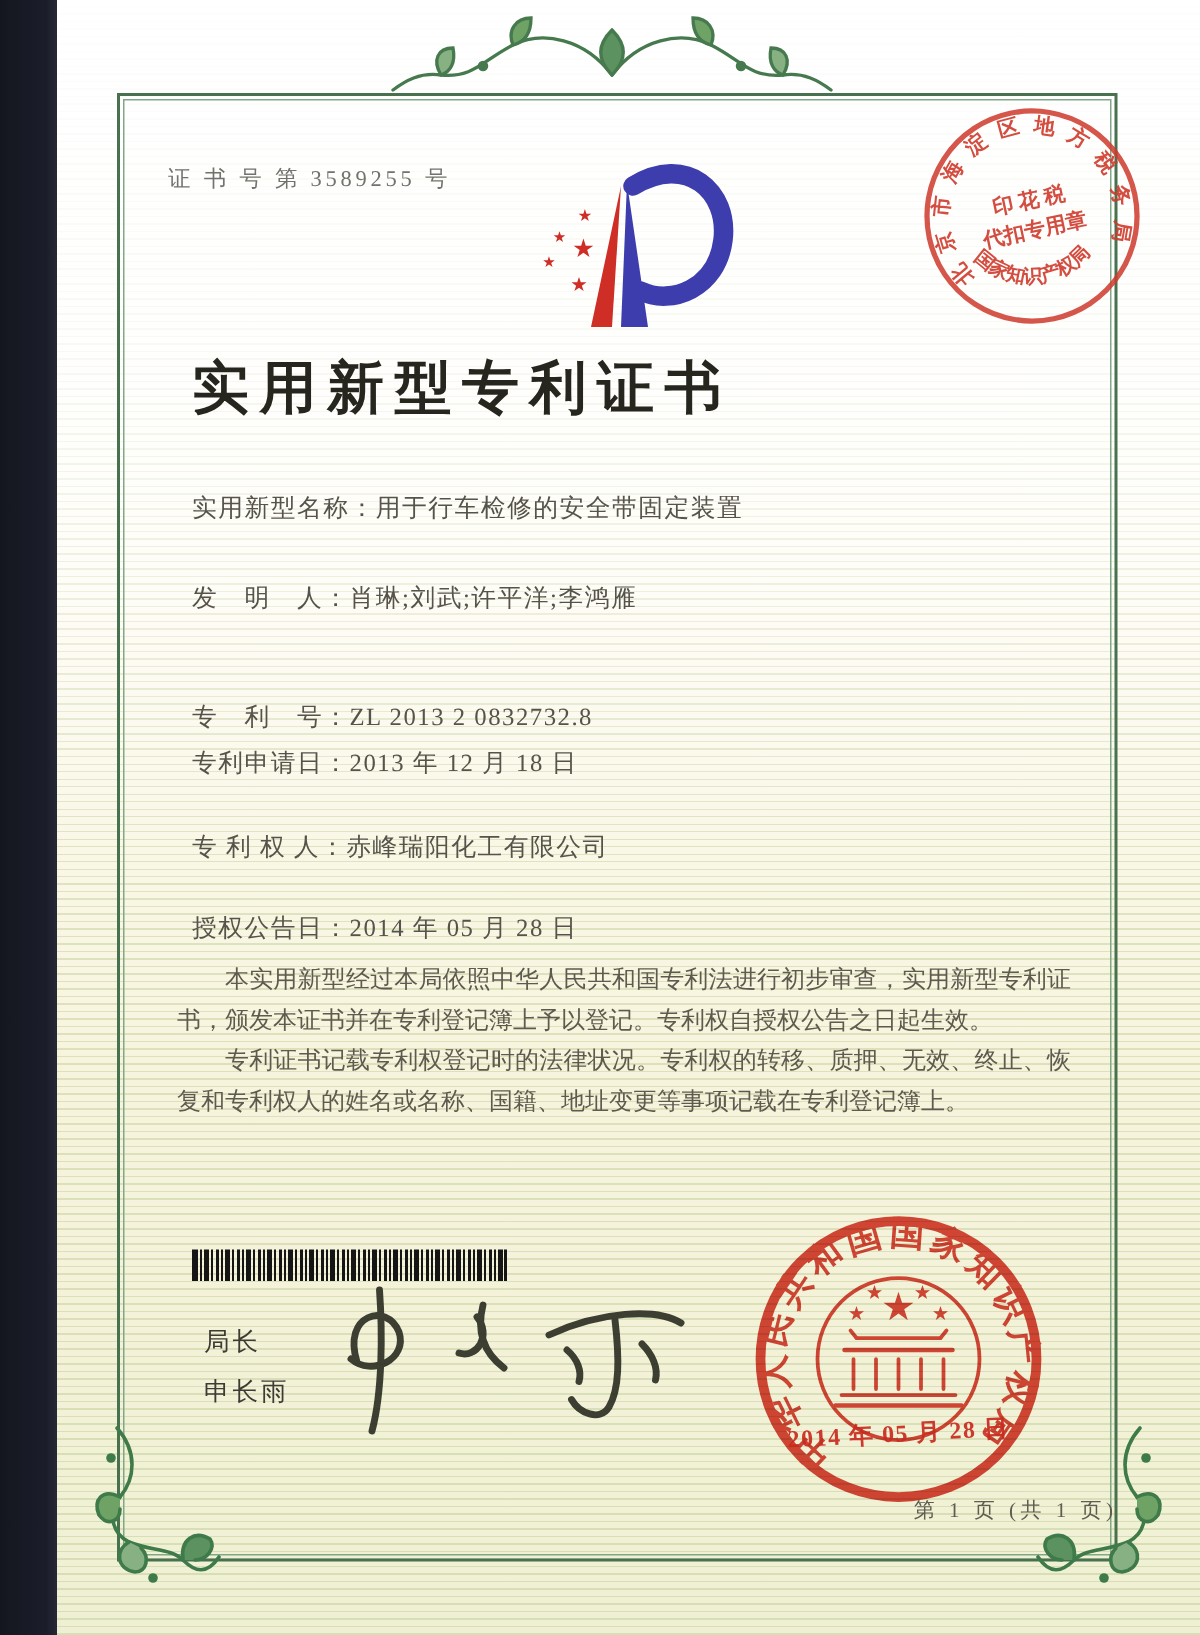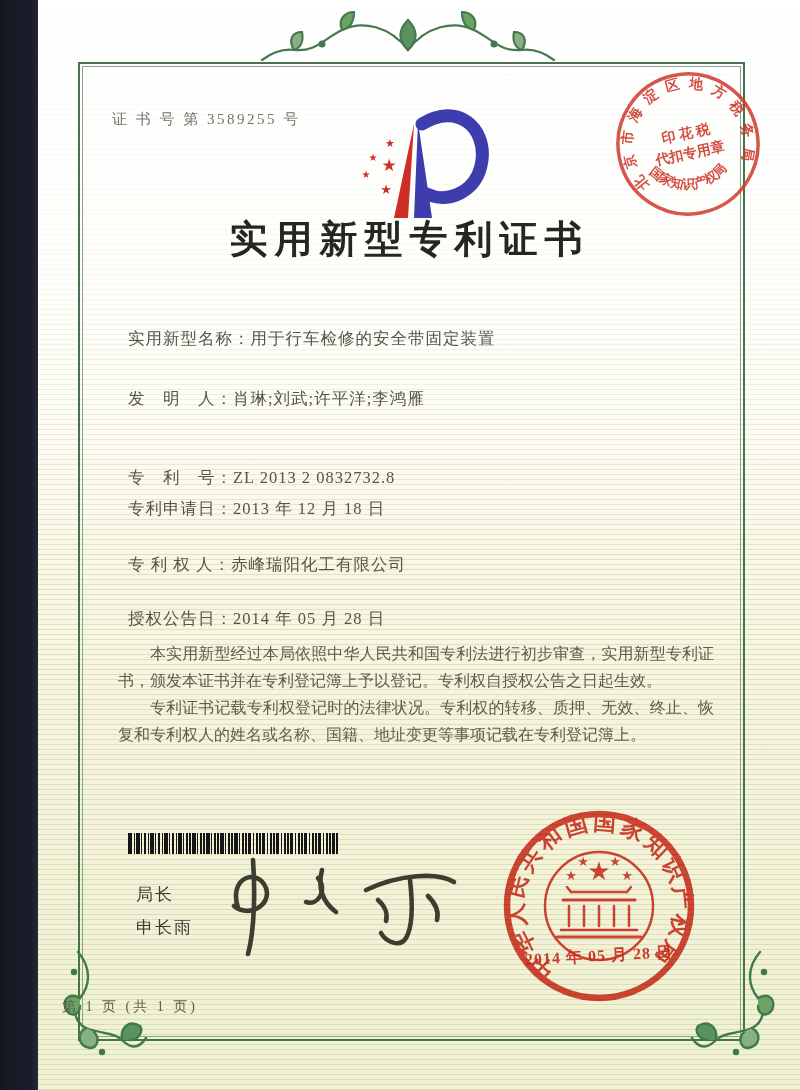--- a/index.html
+++ b/index.html
@@ -16,39 +16,39 @@
       linear-gradient(180deg,#ffffff 0%,#fdfbf1 35%,#f7f4de 65%,#eff0d3 100%);}
   
   .frame{position:absolute;left:40px;top:62px;width:663px;height:975px;
     border:2.5px solid #47714f;}
   .frame::after{content:"";position:absolute;inset:2px;border:1px solid #7fa788;}
   .cert-no{position:absolute;left:74px;top:110px;font-size:15px;color:#73726c;
     letter-spacing:2.5px;}
   .logo{position:absolute;left:292px;top:100px;}
   .tax-stamp{position:absolute;left:574px;top:68px;width:152px;height:152px;
     transform:rotate(-12deg);opacity:.9;}
-  .title{position:absolute;left:90px;top:214px;width:563px;text-align:center;
+  .title{position:absolute;left:90px;top:233px;width:563px;text-align:left;
     font-size:38px;font-weight:600;color:#26261f;letter-spacing:7px;margin:0;}
   .field{position:absolute;left:90px;font-size:16.5px;color:#56534a;letter-spacing:1px;white-space:nowrap;text-align:center;}
   .paragraphs{position:absolute;left:80px;top:640px;width:596px;font-size:16px;
     color:#5e5a4e;line-height:27px;text-align:justify;}
   .paragraphs p{margin:0;text-indent:2em;}
   .barcode{position:absolute;left:90px;top:833px;width:206px;height:21px;
     border-left:2px solid #151515;border-right:2px solid #151515;
     background:repeating-linear-gradient(90deg,#151515 0 2px,transparent 2px 3.5px,
       #151515 3.5px 5px,transparent 5px 6px,#151515 6px 9.5px,transparent 9.5px 11px,
       #151515 11px 12px,transparent 12px 14px);}
   .signer{position:absolute;left:98px;top:878px;font-family:"Liberation Sans","DejaVu Sans",sans-serif;
     color:#3d3b33;font-size:17px;font-weight:500;letter-spacing:2px;line-height:33px;}
   .signature{position:absolute;left:160px;top:848px;}
   .seal{position:absolute;left:461px;top:806px;opacity:.93;mix-blend-mode:multiply;}
   .seal-date{position:absolute;left:466px;top:946px;width:190px;text-align:center;
     font-size:16px;font-weight:700;color:rgba(201,42,31,.92);letter-spacing:1px;
     transform:rotate(-3deg);}
-  .footer{position:absolute;left:24px;top:998px;width:663px;text-align:left;
+  .footer{position:absolute;left:44px;top:998px;width:663px;text-align:right;
     font-size:14px;color:#5f5c50;letter-spacing:3px;}
   .orn{position:absolute;}
   svg text{font-family:"Liberation Serif","DejaVu Serif",serif;}
 </style>
 </head>
 <body>
 
 <div class="canvas">
   <div class="spine"></div>
 

